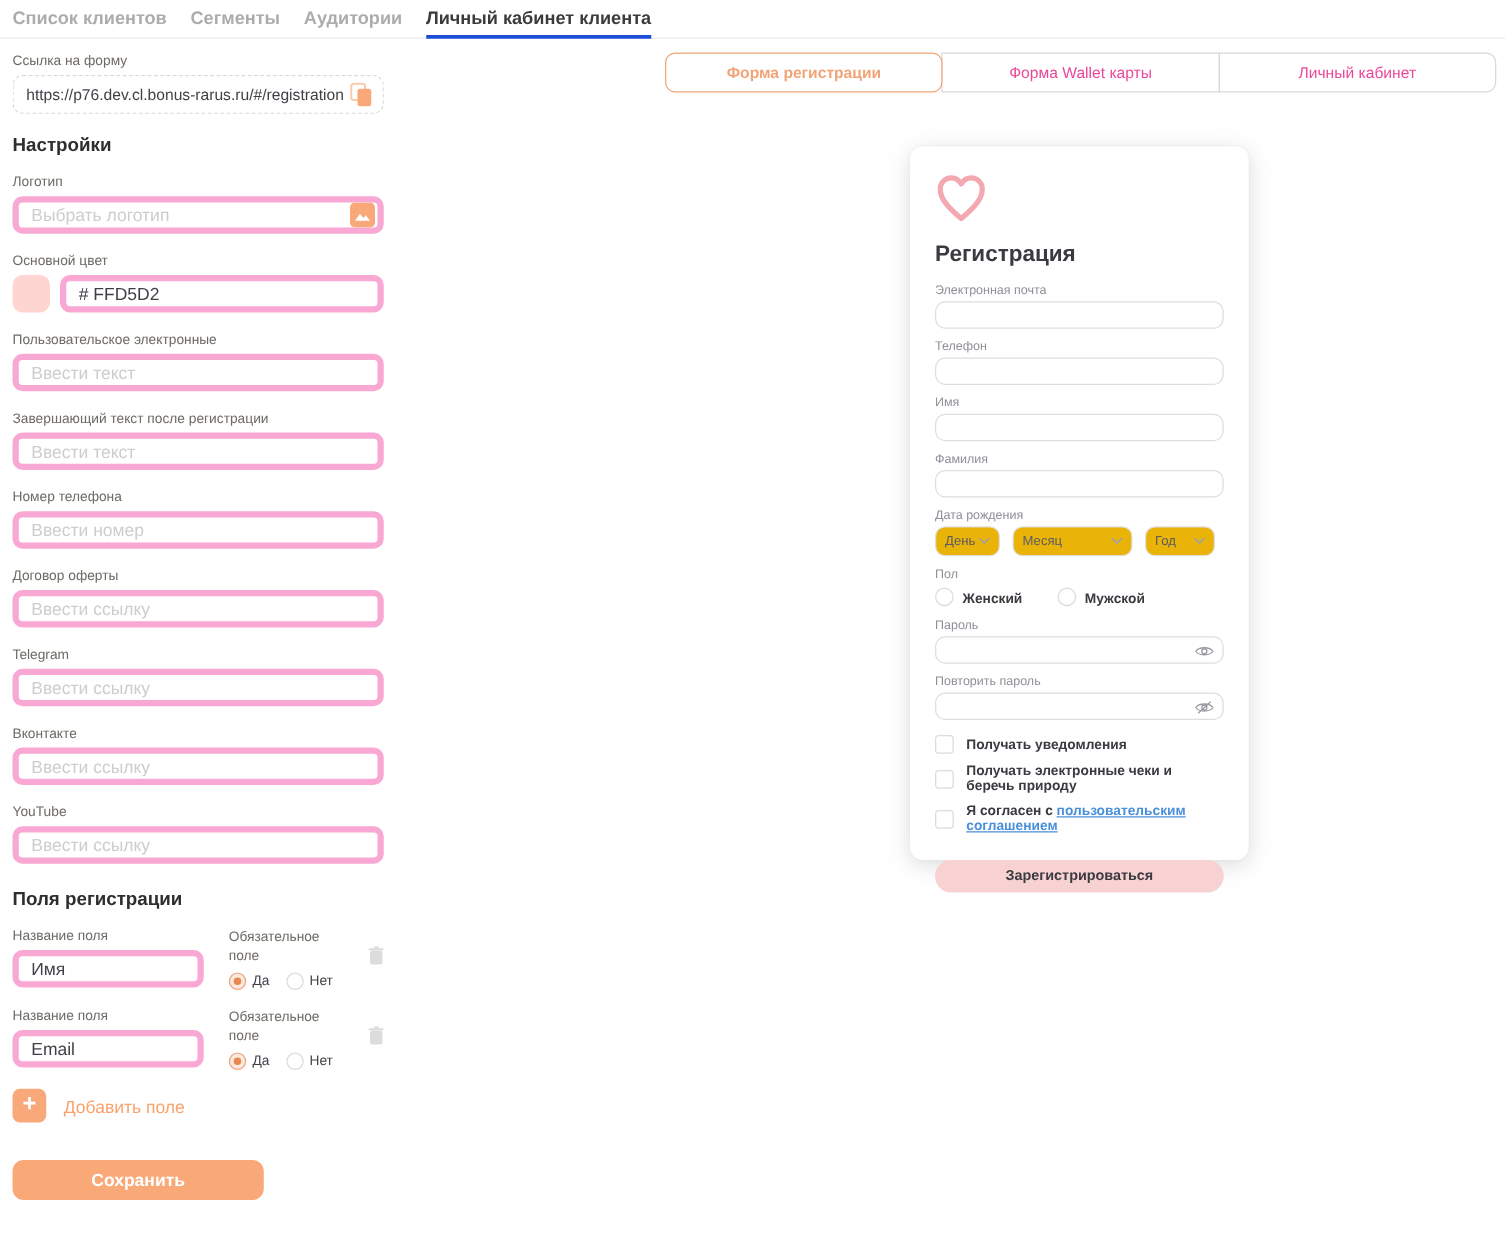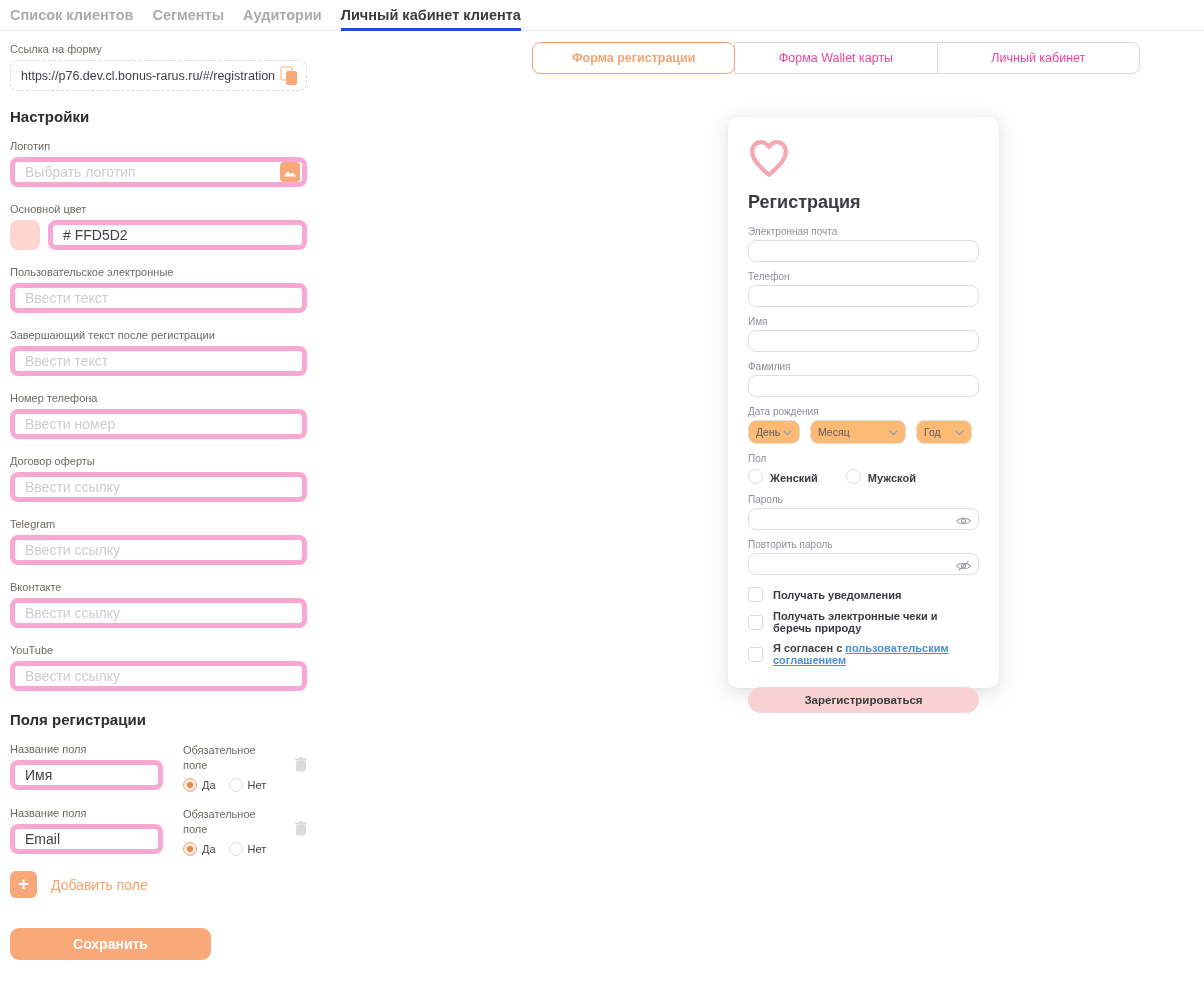--- a/index.html
+++ b/index.html
@@ -54,21 +54,21 @@
   .addrow { display: flex; align-items: center; gap: 14px; margin: 10px 0 0; cursor: pointer; }
   .plusbtn { width: 27px; height: 27px; border-radius: 6px; background: #F9A87A; color: #fff;
     font-size: 19px; font-weight: bold; text-align: center; line-height: 25px; }
   .addlabel { font-size: 14px; color: #F9A26C; }
 
   .savebtn { margin-top: 30px; width: 201px; height: 32px; border-radius: 9px; background: #F9A878;
     color: #fff; font-weight: bold; font-size: 14px; text-align: center; line-height: 32px;
     cursor: pointer; border: none; }
 
   
-  .ptabs { position: absolute; left: 532px; top: 42px; width: 608px; display: flex; }
+  .ptabs { position: absolute; left: 532px; top: 42px; width: 665px; display: flex; }
   .ptab { flex: 1; height: 32px; line-height: 30px; text-align: center; font-size: 12.5px;
     color: #ec4899; border: 1px solid #D9D9D9; margin-left: -1px; background: #fff; cursor: pointer; }
   .ptab:first-child { border-radius: 8px 0 0 8px; margin-left: 0; }
   .ptab:last-child { border-radius: 0 8px 8px 0; }
   .ptab.active { color: #F2A477; border: 1px solid #F2A477; border-radius: 8px; z-index: 2; font-weight: bold; }
 
   
   .card { position: absolute; left: 728px; top: 117px; width: 271px; height: 571px;
     background: #fff; border-radius: 10px; padding: 20px;
     box-shadow: 0 4px 18px rgba(140,140,140,0.30), 0 0 2px rgba(0,0,0,0.05); }
@@ -79,21 +79,21 @@
   .cinput { height: 22px; width: 100%; border: 1px solid #DEDEDE; border-radius: 8px;
     background: #fff; outline: none; padding: 0 8px; font-size: 11px; color:#3F3F46;
     font-family: "Liberation Sans", sans-serif; }
   .pwdwrap { position: relative; }
   .pwdwrap .cinput { padding-right: 28px; }
   .eye { position: absolute; right: 8px; top: 5px; cursor: pointer; }
 
   .birthrow { display: flex; gap: 10px; }
   .bsel { height: 24px; border: 1px solid #DEDEDE; border-radius: 8px; display: flex;
     align-items: center; justify-content: space-between; padding: 0 7px; font-size: 10.5px;
-    color: #5A5A64; cursor: pointer; background: #fdba74; }
+    color: #5A5A64; cursor: pointer; background: #eab308; }
   .bsel.day { width: 52px; } .bsel.month { width: 96px; } .bsel.year { width: 56px; }
 
   .genderrow { display: flex; gap: 28px; margin-top: 5px; margin-bottom: 10px; }
   .gopt { display: flex; gap: 7px; align-items: flex-end; cursor: pointer; }
   .gradio { width: 15px; height: 15px; border-radius: 50%; border: 1px solid #DCDCDC; background:#fff; flex:none; }
   .glabel { font-size: 11px; font-weight: bold; color: #3A3A40; }
 
   .checks { margin-top: 12px; }
   .checkrow { display: flex; gap: 10px; align-items: center; margin-bottom: 8px; }
   .cbox { width: 15px; height: 15px; border: 1px solid #DCDCDE; border-radius: 3px; background: #fff;

